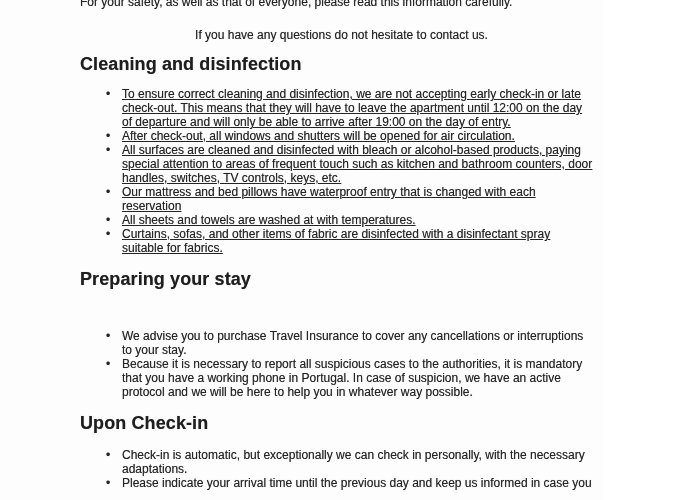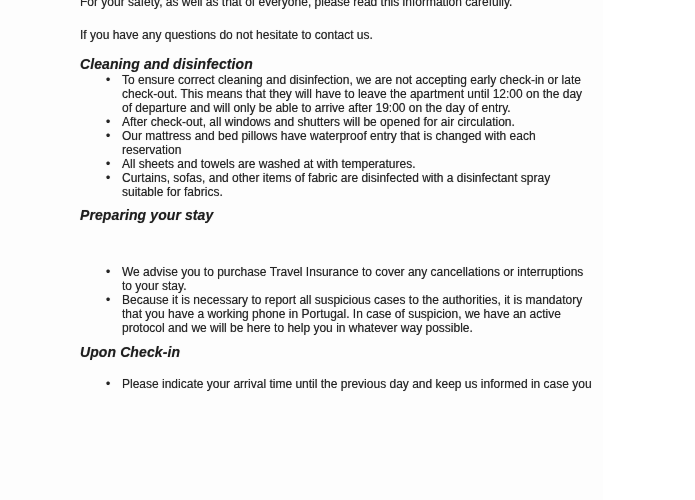--- a/index.html
+++ b/index.html
@@ -22,38 +22,37 @@
     font-size: 12px;
     line-height: 14px;
     color: #242424;
     text-shadow: 0 0 0.7px rgba(40,40,40,0.55);
   }
 
   p.intro {
     white-space: pre-line;
   }
   p.intro-1 { margin-top: -5px; }
-  p.intro-2 { margin-top: 19px; }
+  p.intro-2 { margin-top: 19px; text-align: center; }
 
   h2.section-heading {
-    font-size: 14px;
+    font-size: 18px;
     line-height: 14px;
     font-weight: bold;
     color: #1e1e1e;
     letter-spacing: 0.1px;
-    font-style: italic;
   }
   .section-cleaning h2 { margin-top: 15px; }
-  .section-preparing h2 { margin-top: 9px; }
-  .section-checkin h2 { margin-top: 10px; }
+  .section-preparing h2 { margin-top: 17px; }
+  .section-checkin h2 { margin-top: 17px; }
 
   ul.bullet-list {
     list-style: none;
   }
-  .section-cleaning ul { margin-top: 2px; }
+  .section-cleaning ul { margin-top: 16px; text-decoration: underline; }
   .section-preparing ul { margin-top: 43px; }
   .section-checkin ul { margin-top: 18px; }
 
   ul.bullet-list li {
     position: relative;
     padding-left: 42px;
     width: 577px;
     white-space: pre-line;
   }
   ul.bullet-list li::before {
@@ -75,20 +74,23 @@
 
   <p class="intro intro-2">If you have any questions do not hesitate to contact us.</p>
 
   <section class="section-cleaning">
     <h2 class="section-heading">Cleaning and disinfection</h2>
     <ul class="bullet-list">
       <li>To ensure correct cleaning and disinfection, we are not accepting early check-in or late
 check-out. This means that they will have to leave the apartment until 12:00 on the day
 of departure and will only be able to arrive after 19:00 on the day of entry.</li>
       <li>After check-out, all windows and shutters will be opened for air circulation.</li>
+      <li>All surfaces are cleaned and disinfected with bleach or alcohol-based products, paying
+special attention to areas of frequent touch such as kitchen and bathroom counters, door
+handles, switches, TV controls, keys, etc.</li>
       <li>Our mattress and bed pillows have waterproof entry that is changed with each
 reservation</li>
       <li>All sheets and towels are washed at with temperatures.</li>
       <li>Curtains, sofas, and other items of fabric are disinfected with a disinfectant spray
 suitable for fabrics.</li>
     </ul>
   </section>
 
   <section class="section-preparing">
     <h2 class="section-heading">Preparing your stay</h2>
@@ -97,17 +99,19 @@
 to your stay.</li>
       <li>Because it is necessary to report all suspicious cases to the authorities, it is mandatory
 that you have a working phone in Portugal. In case of suspicion, we have an active
 protocol and we will be here to help you in whatever way possible.</li>
     </ul>
   </section>
 
   <section class="section-checkin">
     <h2 class="section-heading">Upon Check-in</h2>
     <ul class="bullet-list">
+      <li>Check-in is automatic, but exceptionally we can check in personally, with the necessary
+adaptations.</li>
       <li>Please indicate your arrival time until the previous day and keep us informed in case you</li>
     </ul>
   </section>
 
 </div>
 
 </body></html>

